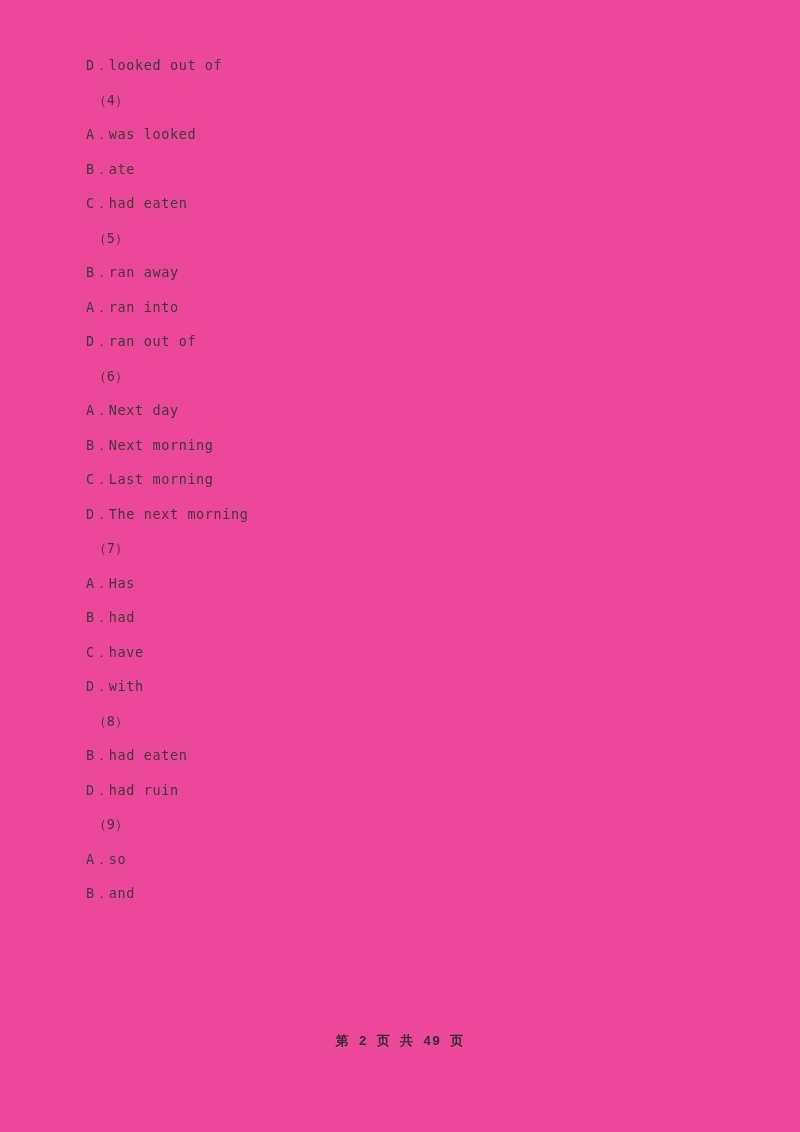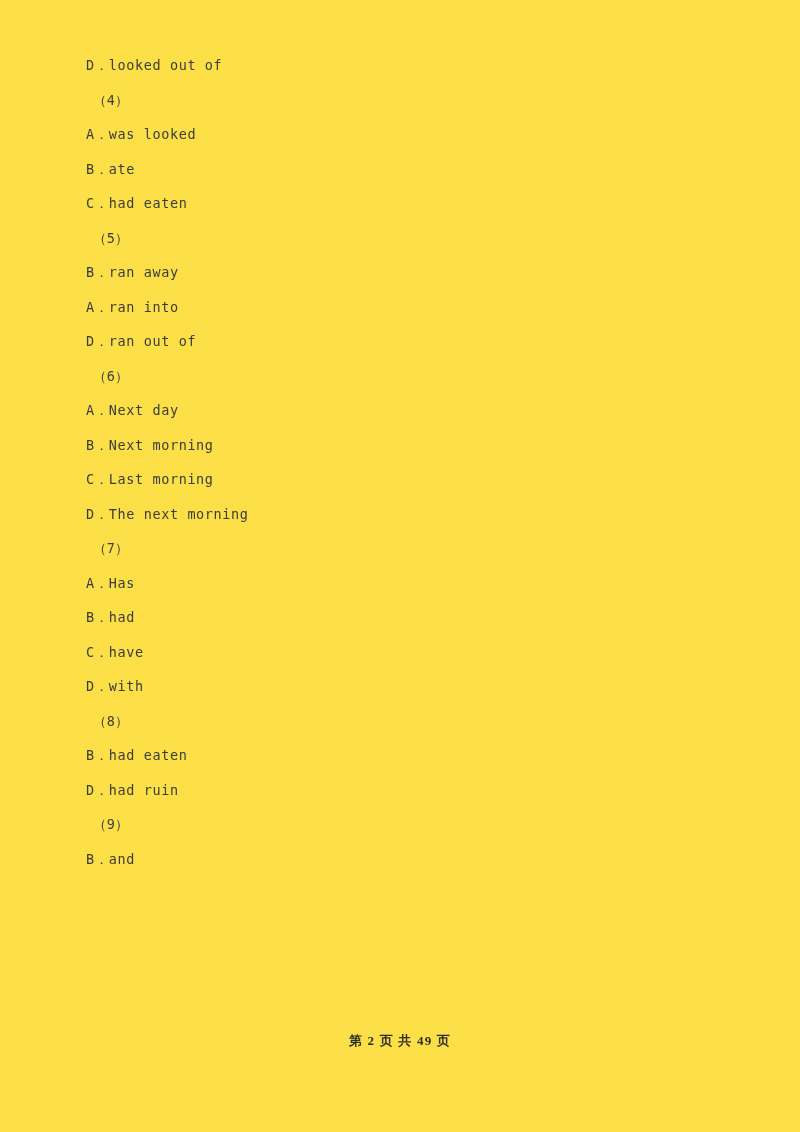--- a/index.html
+++ b/index.html
@@ -4,21 +4,21 @@
 <style>
   html, body {
     margin: 0;
     padding: 0;
     background: #ffffff;
   }
   .page {
     position: relative;
     width: 800px;
     height: 1132px;
-    background: #fde047;
+    background: #ec4899;
     overflow: hidden;
     font-family: "DejaVu Sans Mono", "Liberation Mono", monospace;
   }
   .content {
     position: absolute;
     left: 86px;
     top: 48px;
     width: 640px;
   }
   .line {
@@ -35,21 +35,21 @@
   .line.group {
     padding-left: 7px;
     letter-spacing: 0.2px;
   }
   .footer {
     position: absolute;
     left: 0;
     top: 1032px;
     width: 800px;
     text-align: center;
-    font-family: Liberation Serif, serif;
+    font-family: Liberation Mono, monospace;
     font-size: 13px;
     font-weight: bold;
     color: #2e2e2e;
     letter-spacing: 1.2px;
     white-space: pre;
   }
 </style>
 </head>
 <body>
 
@@ -72,18 +72,19 @@
       <div class="line option">D．The next morning</div>
       <div class="line group">（7）</div>
       <div class="line option">A．Has</div>
       <div class="line option">B．had</div>
       <div class="line option">C．have</div>
       <div class="line option">D．with</div>
       <div class="line group">（8）</div>
       <div class="line option">B．had eaten</div>
       <div class="line option">D．had ruin</div>
       <div class="line group">（9）</div>
+      <div class="line option">A．so</div>
       <div class="line option">B．and</div>
     </div>
 
   <div class="footer">第 2 页 共 49 页</div>
 
 </div>
 
 </body></html>

